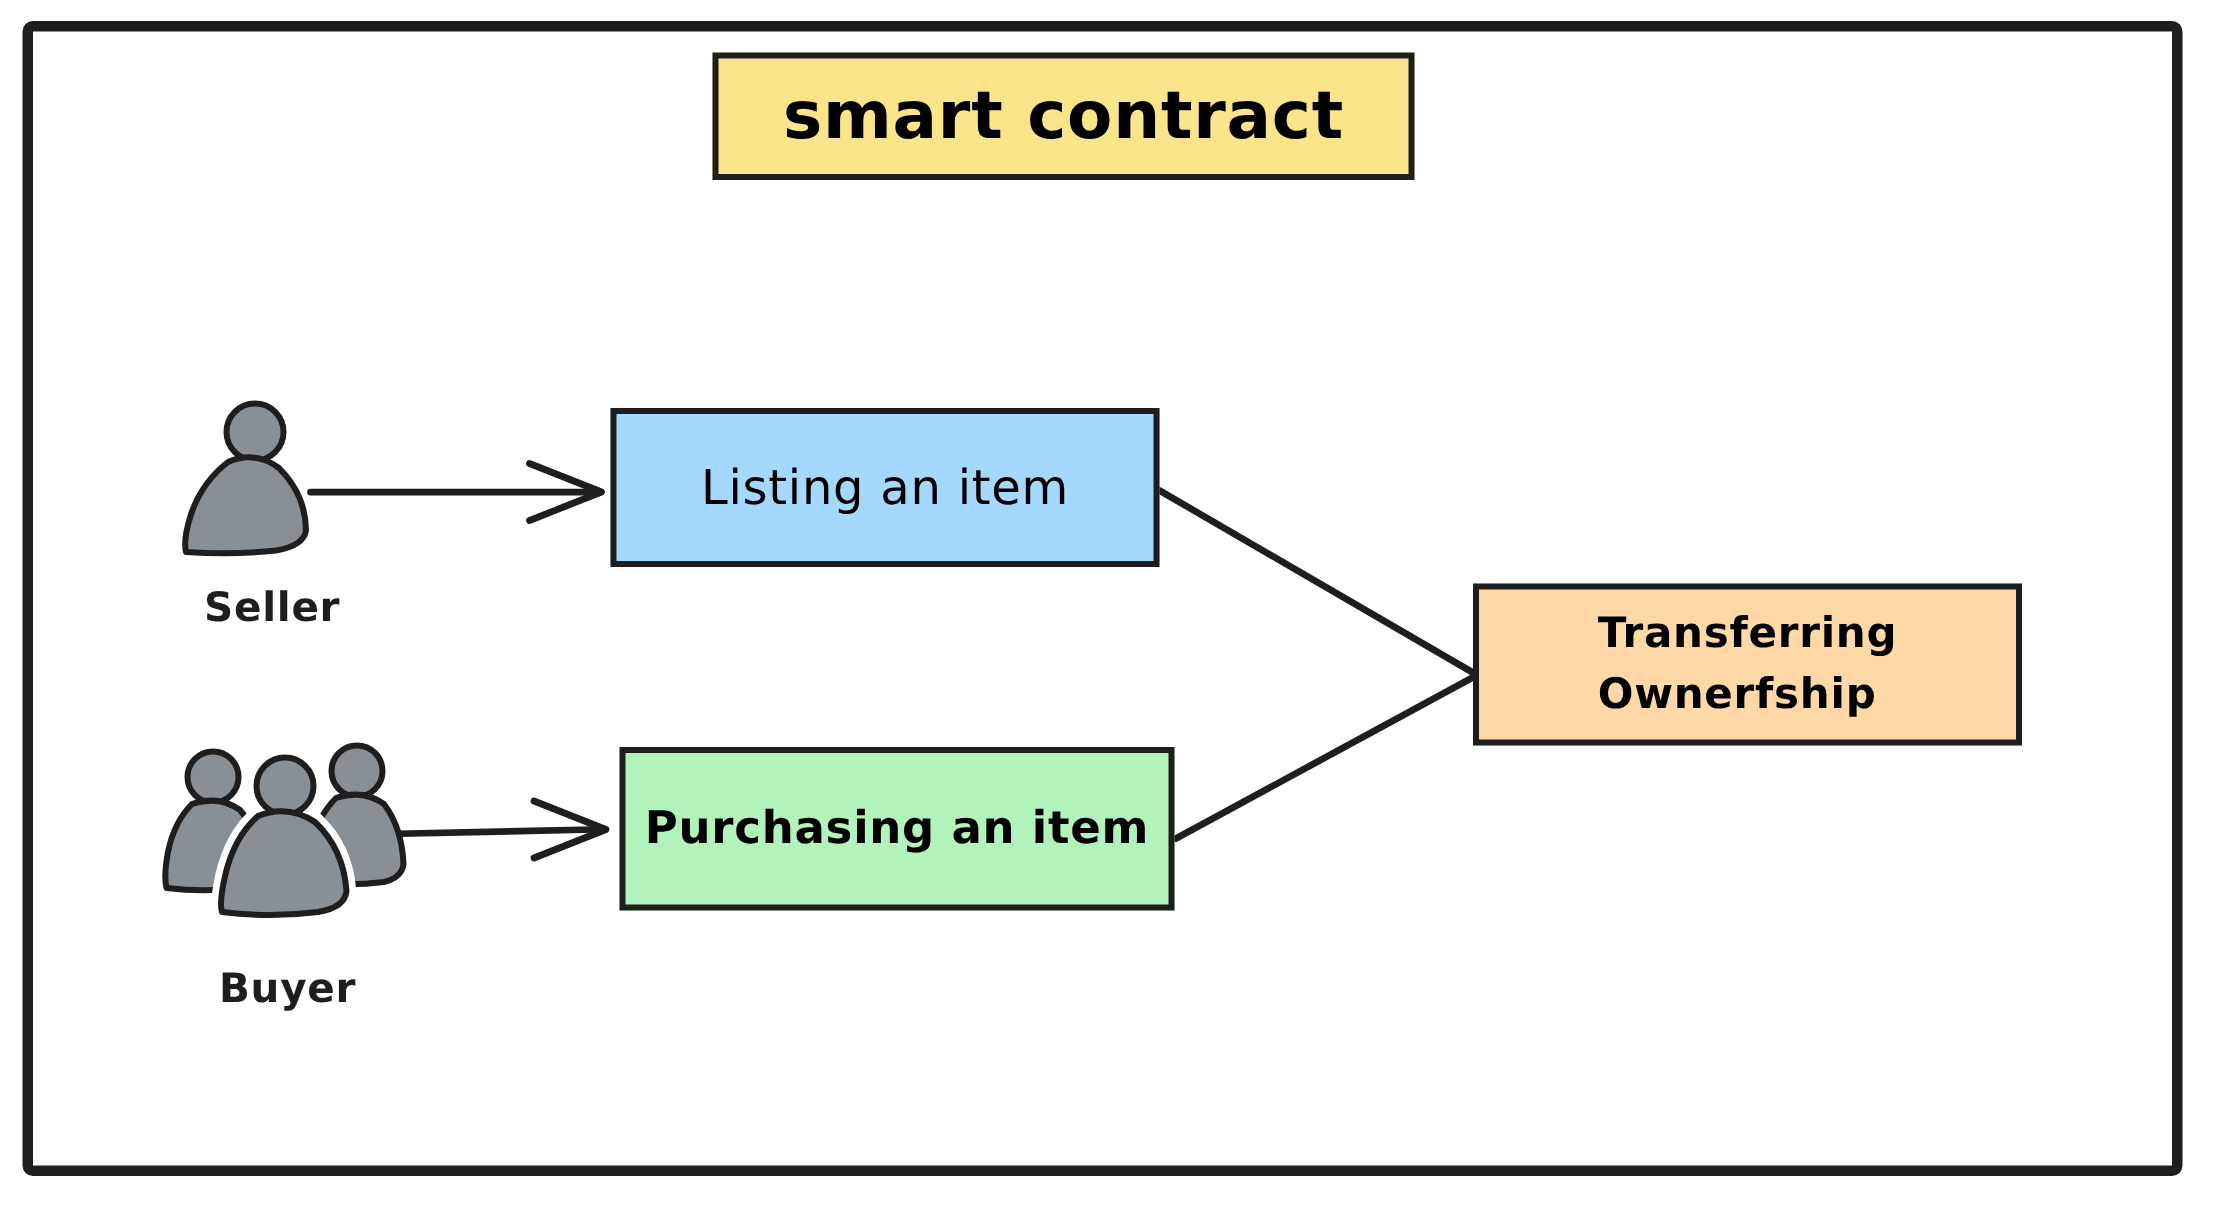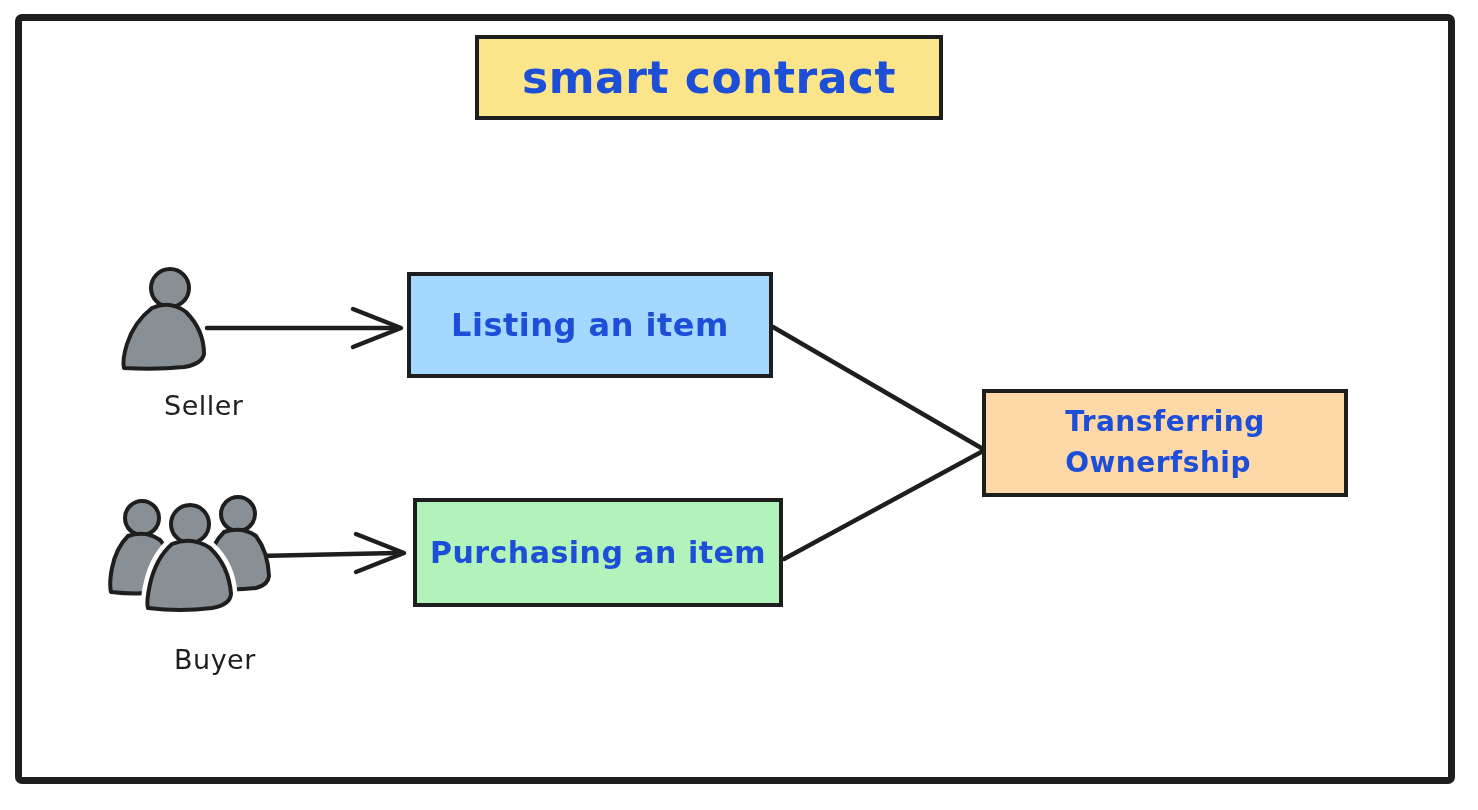--- a/index.html
+++ b/index.html
@@ -30,36 +30,36 @@
     width: 1478px; height: 810px;
     pointer-events: none;
   }
   .node {
     position: absolute;
     box-sizing: border-box;
     border: 4px solid #1e1e1e;
     display: flex;
     align-items: center;
     justify-content: center;
-    color: #1d4ed8;
+    color: #000000;
     letter-spacing: 0.5px;
   }
   .title-box {
     left: 475px; top: 35px;
     width: 468px; height: 85px;
     background: #fbe58a;
     font-size: 44px;
     font-weight: 600;
   }
   .listing-box {
     left: 407px; top: 272px;
     width: 366px; height: 106px;
     background: #a5d8ff;
     font-size: 32px;
-    font-weight: 700;
+    font-weight: 400;
     align-items: center;
   }
   .purchasing-box {
     left: 413px; top: 498px;
     width: 370px; height: 109px;
     background: #b2f2bb;
     font-size: 30px;
     font-weight: 600;
   }
   .transferring-box {
@@ -74,23 +74,22 @@
     text-align: left;
     line-height: 1.45;
   }
   .actor-icon {
     position: absolute;
   }
   .actor-label {
     position: absolute;
     color: #1e1e1e;
     font-size: 27px;
-    font-weight: 400;
+    font-weight: 700;
     letter-spacing: 0.5px;
-    margin-left: 28px;
   }
   .seller-icon   { left: 118px; top: 266px; }
   .seller-label  { left: 136px; top: 390px; }
   .buyer-icon    { left: 108px; top: 492px; }
   .buyer-label   { left: 146px; top: 644px; }
 </style>
 </head>
 <body>
 
 <div class="stage">

